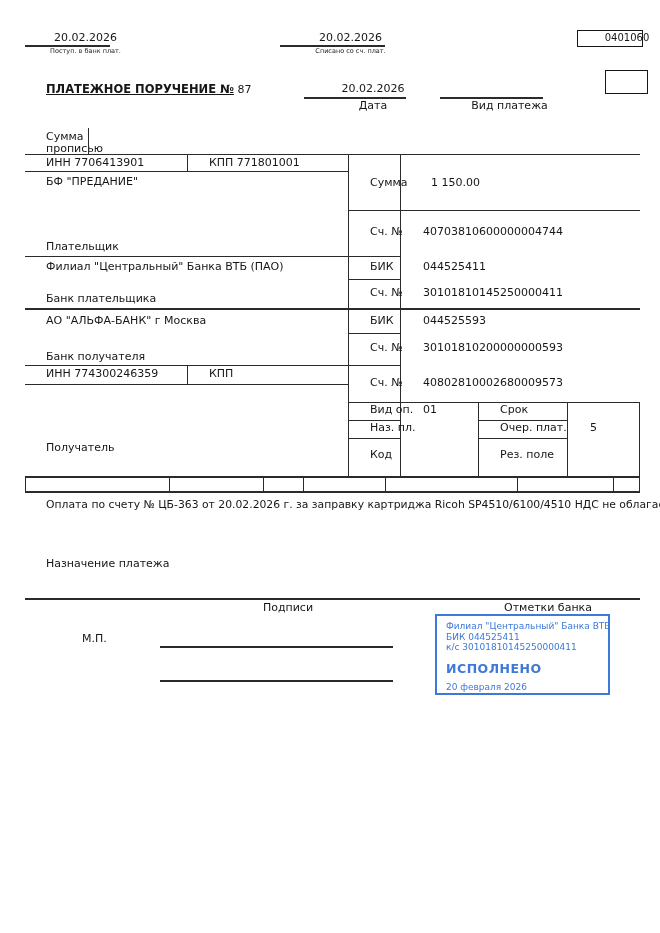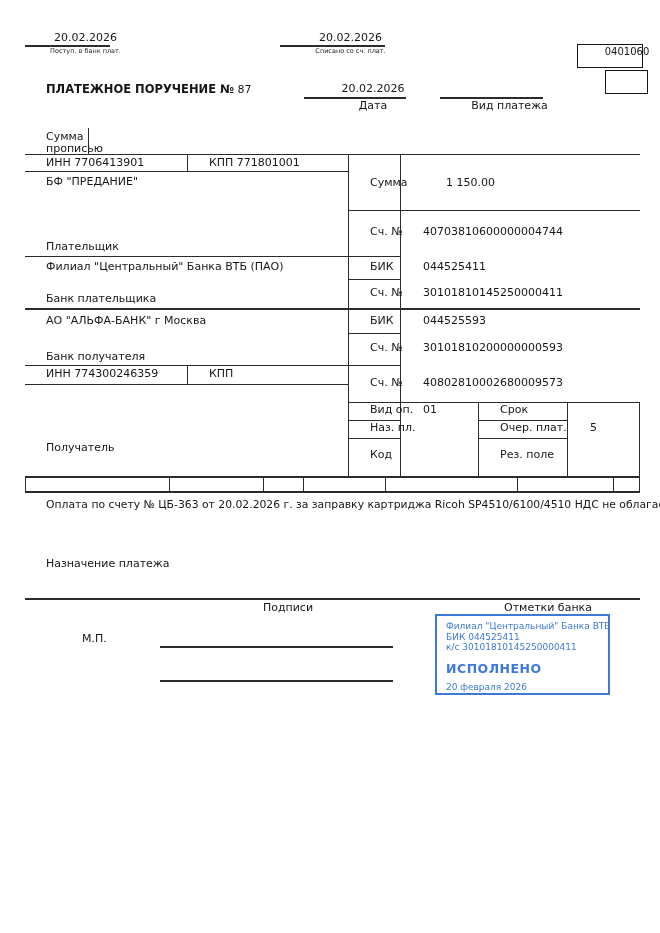--- a/index.html
+++ b/index.html
@@ -2,21 +2,21 @@
 <html><head>
 <meta charset="utf-8">
 <style>
   html,body{margin:0;padding:0;background:#fff;}
   #page{position:relative;width:660px;height:933px;background:#fff;overflow:hidden;
         font-family:"DejaVu Sans",sans-serif;color:#161616;}
   .t{position:absolute;font-size:11px;line-height:12px;white-space:nowrap;color:#161616;margin-left:18px;}
   .ts{font-size:6.5px;line-height:7px;color:#222;}
   .sm{font-size:10px;}
   .pp{font-size:10.8px;}
-  .b{font-weight:bold;}
+  .b{font-weight:bold;text-decoration:underline;}
   .ctr{text-align:center;}
   .pre{white-space:pre-line;}
   .hl{position:absolute;background:#2b2b2b;height:1px;}
   .hl2{position:absolute;background:#2b2b2b;height:2px;}
   .vl{position:absolute;background:#2b2b2b;width:1px;}
   .box{position:absolute;border:1.5px solid #161616;box-sizing:border-box;}
   #stamp{position:absolute;left:435px;top:614px;width:175px;height:81px;box-sizing:border-box;
          border:2px solid #3e78d8;padding:5px 9px;color:#3e78d8;}
   #stamp .ln{font-size:9px;line-height:10.5px;white-space:nowrap;}
   #stamp .st{font-size:12.5px;font-weight:bold;margin-top:8px;letter-spacing:.5px;}
@@ -28,21 +28,21 @@
 <div id="page">
 
   <div class="t ctr" style="left:25px;top:32px;width:85px">20.02.2026</div>
   <div class="hl" style="left:25px;top:45px;width:85px;height:1.5px"></div>
   <div class="t ts ctr" style="left:25px;top:48px;width:85px">Поступ. в банк плат.</div>
 
   <div class="t ctr" style="left:280px;top:32px;width:105px">20.02.2026</div>
   <div class="hl" style="left:280px;top:45px;width:105px;height:1.5px"></div>
   <div class="t ts ctr" style="left:280px;top:48px;width:105px">Списано со сч. плат.</div>
 
-  <div class="box" style="left:577px;top:44px;width:66px;height:24px">
+  <div class="box" style="left:577px;top:30px;width:66px;height:17px">
     <div class="t sm ctr" style="left:0;top:1px;width:62px">0401060</div>
   </div>
 
   <div class="t" style="left:28px;top:83px">
     <span class="b" style="font-size:11.5px">ПЛАТЕЖНОЕ ПОРУЧЕНИЕ №</span>
     <span>87</span>
   </div>
   <div class="t ctr" style="left:304px;top:83px;width:102px">20.02.2026</div>
   <div class="hl" style="left:304px;top:97px;width:102px;height:1.5px"></div>
   <div class="t ctr" style="left:304px;top:100px;width:102px">Дата</div>
@@ -61,21 +61,21 @@
   <div class="hl" style="left:25px;top:171px;width:323px"></div>
 
   <div class="t" style="left:28px;top:176px">БФ "ПРЕДАНИЕ"</div>
   <div class="t" style="left:28px;top:241px">Плательщик</div>
   <div class="hl" style="left:25px;top:256px;width:375px"></div>
 
   <div class="vl" style="left:348px;top:154px;height:322px"></div>
   <div class="vl" style="left:400px;top:154px;height:322px"></div>
 
   <div class="t" style="left:352px;top:177px">Сумма</div>
-  <div class="t" style="left:428px;top:177px">1 150.00</div>
+  <div class="t" style="left:413px;top:177px">1 150.00</div>
   <div class="hl" style="left:348px;top:210px;width:292px"></div>
 
   <div class="t" style="left:352px;top:226px">Сч. №</div>
   <div class="t" style="left:405px;top:226px">40703810600000004744</div>
 
   <div class="t" style="left:28px;top:261px">Филиал "Центральный" Банка ВТБ (ПАО)</div>
   <div class="t" style="left:352px;top:261px">БИК</div>
   <div class="t" style="left:405px;top:261px">044525411</div>
   <div class="hl" style="left:348px;top:279px;width:52px"></div>
   <div class="t" style="left:352px;top:287px">Сч. №</div>

